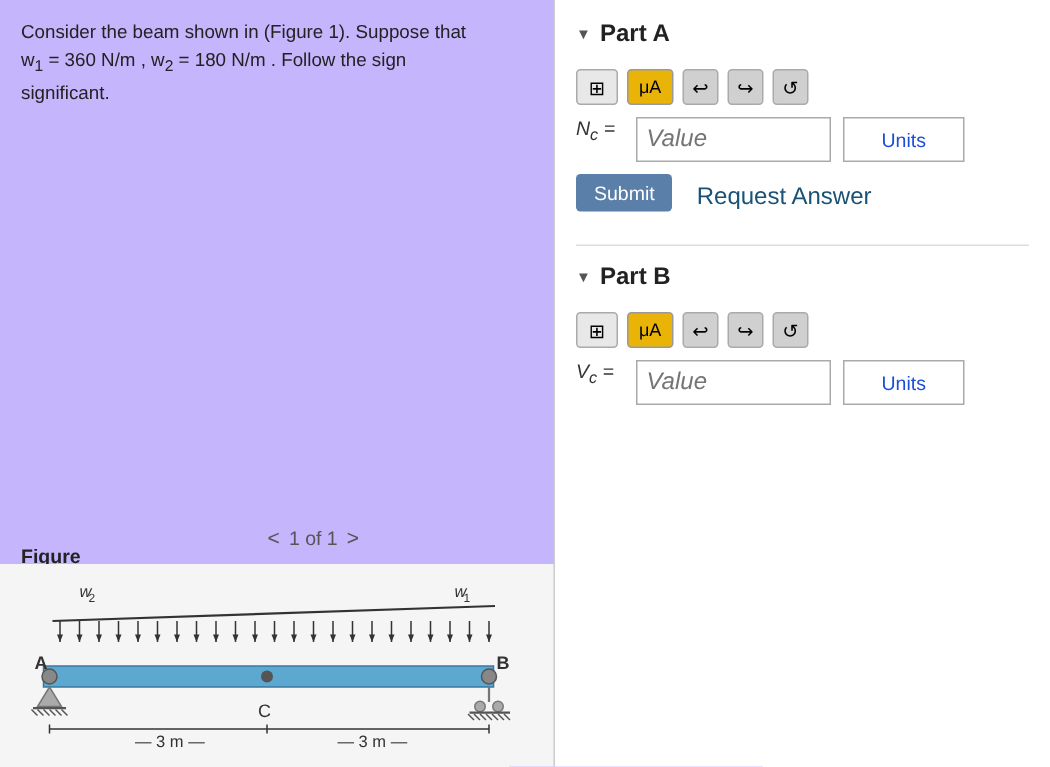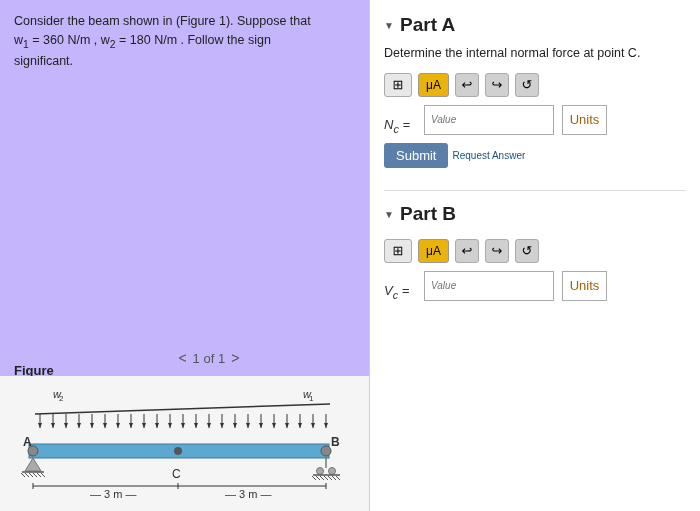--- a/index.html
+++ b/index.html
@@ -93,21 +93,21 @@
     .part-toggle {
       width: 10px;
       height: 10px;
       cursor: pointer;
       color: #555;
       font-size: 10px;
     }
 
     .part-title {
       font-weight: bold;
-      font-size: 19px;
+      font-size: 16px;
       color: #222;
       text-align: right;
     }
 
     .part-description {
       font-size: 12.5px;
       color: #222;
       line-height: 1.5;
       margin-bottom: 4px;
       padding-left: 0;
@@ -157,78 +157,78 @@
       height: 24px;
       cursor: pointer;
       display: flex;
       align-items: center;
       justify-content: center;
       font-size: 13px;
     }
 
     .input-row {
       display: flex;
-      align-items: flex-end;
+      align-items: flex-start;
       gap: 8px;
       margin-bottom: 8px;
     }
 
     .input-label {
       font-size: 13px;
       color: #333;
       min-width: 32px;
       font-style: italic;
     }
 
     .value-input {
       width: 130px;
       height: 30px;
       border: 1px solid #aaa;
-      font-size: 10px;
+      font-size: 16px;
       font-style: italic;
       color: #999;
       padding: 0 6px;
       background: #fff;
     }
 
     .units-box {
-      width: 45px;
+      width: 81px;
       height: 30px;
       border: 1px solid #aaa;
       background: #fff;
       font-size: 13px;
-      color: #a16207;
+      color: #1d4ed8;
       display: flex;
       align-items: center;
       justify-content: center;
     }
 
     .btn-submit {
       background: #5a7fa8;
       color: #fff;
       border: none;
       border-radius: 3px;
       padding: 5px 12px;
       font-size: 13px;
       cursor: pointer;
     }
 
     .btn-request {
       background: none;
       border: none;
       color: #1a5276;
-      font-size: 10px;
+      font-size: 16px;
       cursor: pointer;
       text-decoration: none;
     }
 
     .btn-row {
       display: flex;
-      align-items: center;
-      gap: 4px;
+      align-items: flex-end;
+      gap: 16px;
       margin-bottom: 14px;
     }
 
     .divider {
       border-top: 1px solid #ddd;
       margin: 8px 0;
     }
 
     
   </style>
@@ -353,21 +353,20 @@
   </div>
 </div>
 
 <div class="right-panel">
 
   <div class="part-header">
     <span class="part-toggle">▼</span>
     <span class="part-title">Part A</span>
   </div>
 
-  <p class="part-description">Determine the internal normal force at point C.</p>
 
   <div class="toolbar">
     <button class="toolbar-btn icon-btn">
       <span style="font-size:13px;">⊞</span>
     </button>
     <button class="mu-btn">μΑ</button>
     <button class="action-btn">↩</button>
     <button class="action-btn">↪</button>
     <button class="action-btn">↺</button>
   </div>

